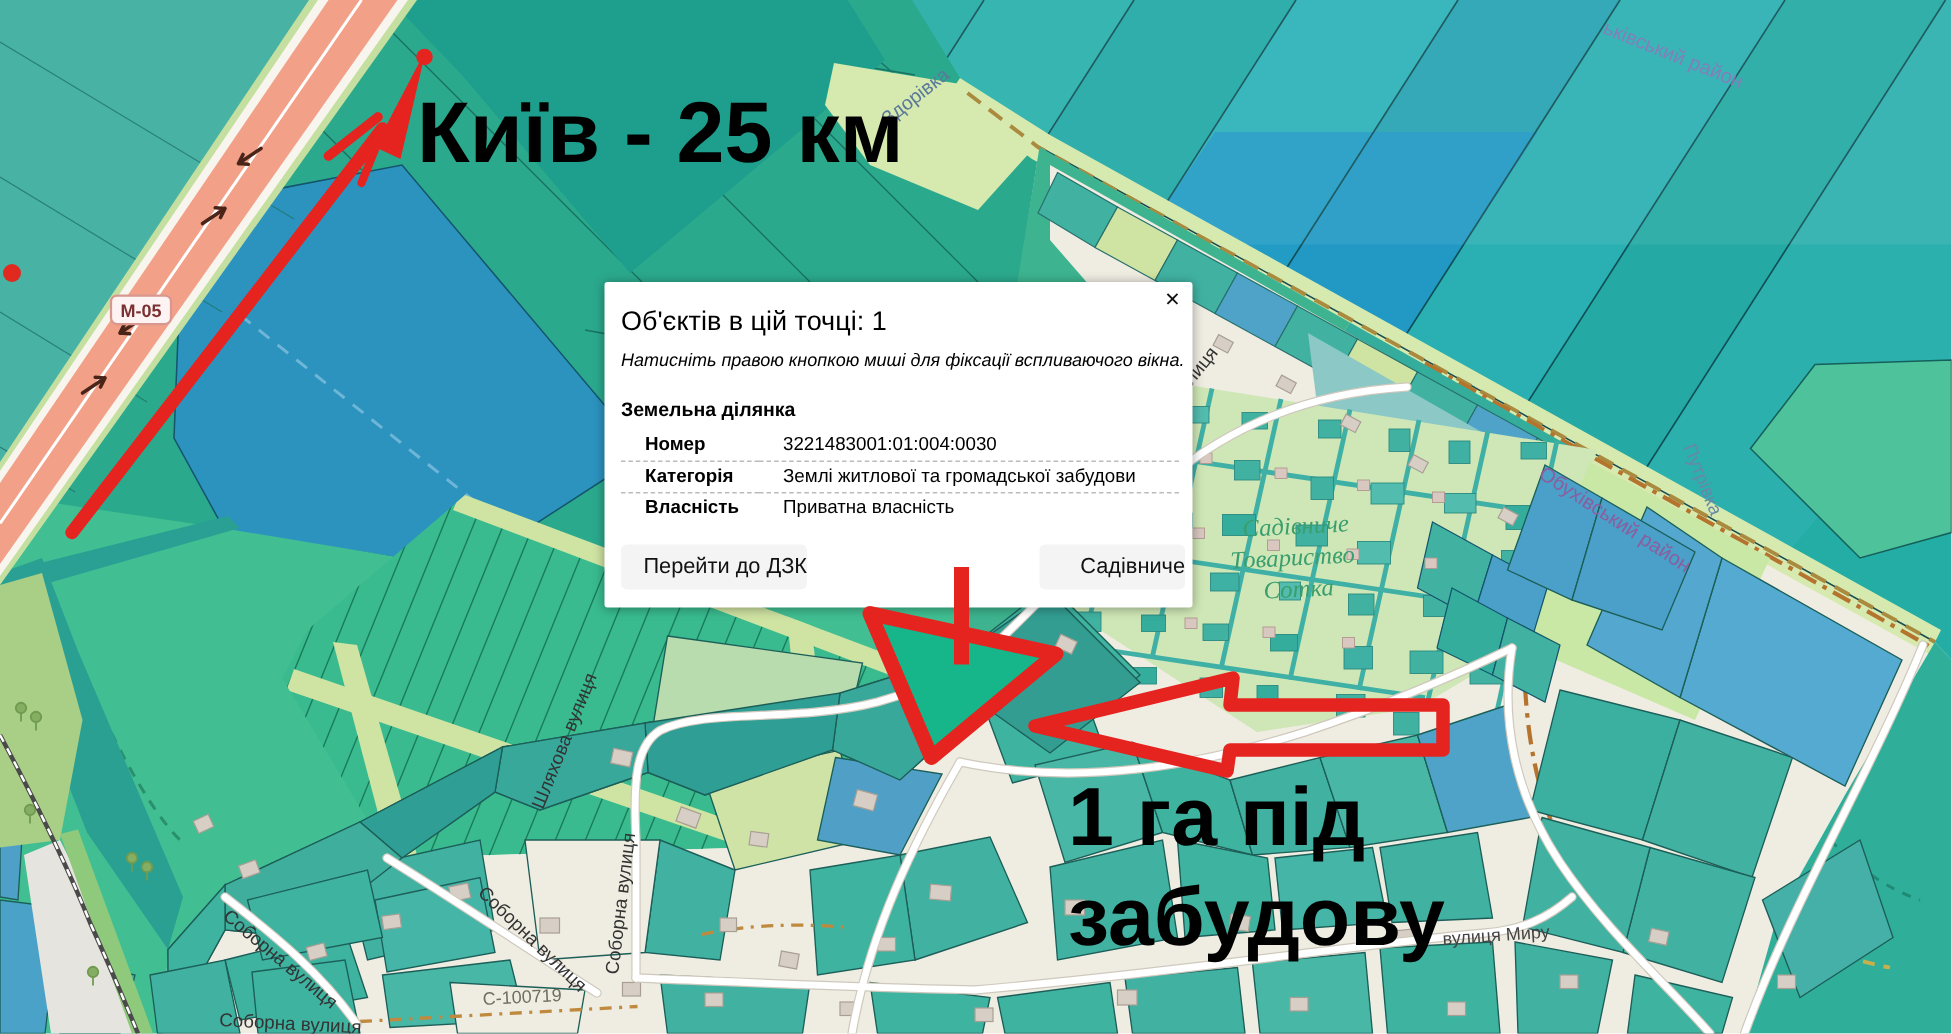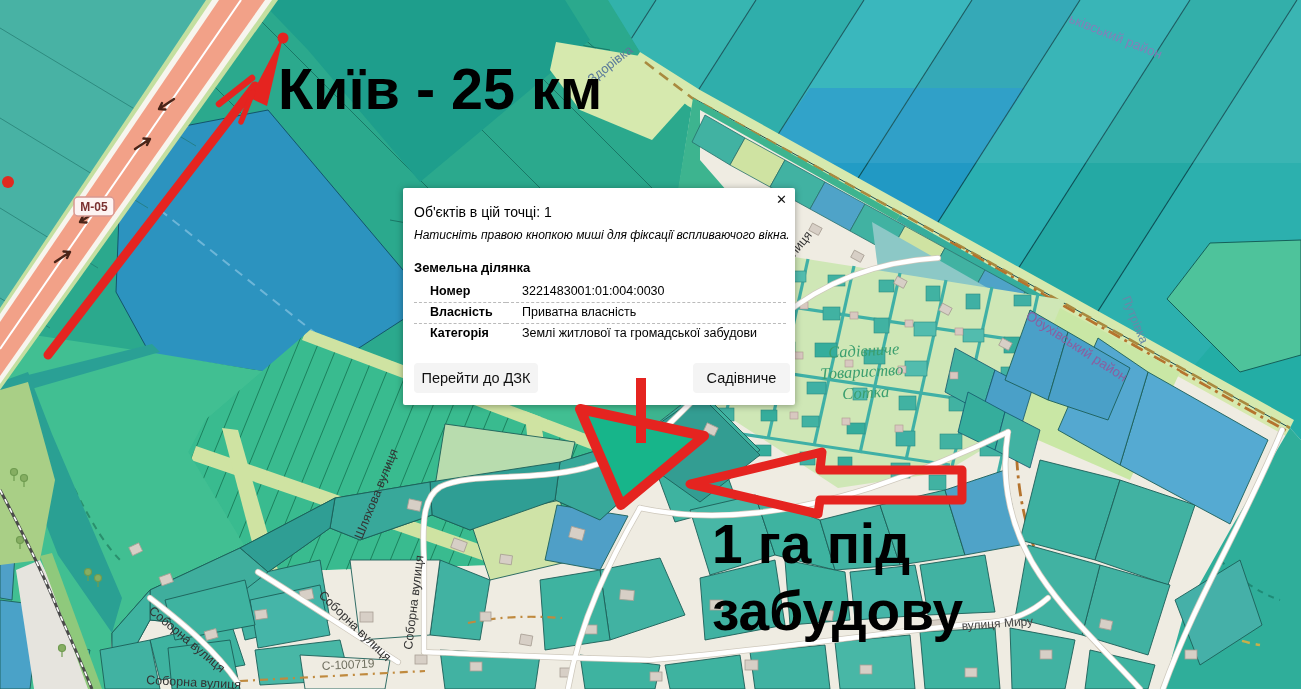--- a/index.html
+++ b/index.html
@@ -1,29 +1,29 @@
 <!DOCTYPE html>
 <html><head>
 <meta charset="utf-8">
 <style>
 html,body{margin:0;padding:0;background:#fff}
 #map{position:relative;width:1301px;height:689px;overflow:hidden;font-family:"Liberation Sans",sans-serif}
 #map svg{position:absolute;left:0;top:0}
 .popup{position:absolute;left:403px;top:188px;width:392px;height:217px;background:#fff;border-radius:2px;box-shadow:0 1px 7px rgba(0,0,0,.35);font-family:"Liberation Sans",sans-serif;color:#000;z-index:5}
 .popup .close{position:absolute;right:8px;top:5px;font-size:13px;font-weight:normal;color:#111;line-height:13px}
 .popup .inner{padding:16px 11px 0 11px}
-.p1{font-size:14px;margin:0 0 8px 0;white-space:nowrap}
+.p1{font-size:18px;margin:0 0 8px 0;white-space:nowrap}
 .p2{font-size:12px;font-style:italic;margin:0 0 18px 0;white-space:nowrap;letter-spacing:0}
 .p3{font-size:13px;font-weight:bold;margin:0 0 7px 0}
 table.att{border-collapse:collapse;width:372px;font-size:12.5px}
 table.att td{padding:3px 0 4px 16px;line-height:13px;border-top:1px dashed #bbb;vertical-align:top;white-space:nowrap}
 table.att tr.first td{border-top:none}
 table.att td.k{font-weight:bold;width:72px;padding-right:4px}
 .btnrow{position:absolute;left:11px;right:5px;top:175px;height:33px}
-.btn{position:absolute;background:#f4f4f4;border-radius:4px;font-size:14.5px;color:#111;line-height:30px;text-align:center}
+.btn{position:absolute;background:#f4f4f4;border-radius:4px;font-size:14.5px;color:#111;line-height:30px;text-align:right}
 .btn1{left:0;width:124px;height:30px}
 .btn2{right:0;width:97px;height:30px}
 .red{position:absolute;color:#000000;font-weight:bold;z-index:6;white-space:nowrap}
 </style>
 </head>
 <body>
 <div id="map">
 <svg width="1301" height="689" viewBox="0 0 1301 689" xmlns="http://www.w3.org/2000/svg">
 <defs>
 <clipPath id="stripsclip">
@@ -516,26 +516,26 @@
 <div class="p1">Об'єктів в цій точці: 1</div>
 <div class="p2">Натисніть правою кнопкою миші для фіксації вспливаючого вікна.</div>
 <div class="p3">Земельна ділянка</div>
 <table class="att">
 <tbody>
             <tr class="first">
               <td class="k">Номер</td>
               <td>3221483001:01:004:0030</td>
             </tr>
 <tr>
+              <td class="k">Категорія</td>
+              <td>Землі житлової та громадської забудови</td>
+            </tr>
+<tr>
               <td class="k">Власність</td>
               <td>Приватна власність</td>
-            </tr>
-<tr>
-              <td class="k">Категорія</td>
-              <td>Землі житлової та громадської забудови</td>
             </tr>
 </tbody>
         </table>
 <div class="btnrow">
 <div class="btn btn1">Перейти до ДЗК</div>
 <div class="btn btn2">Садівниче</div>
 </div>
 </div>
 </div>
 

